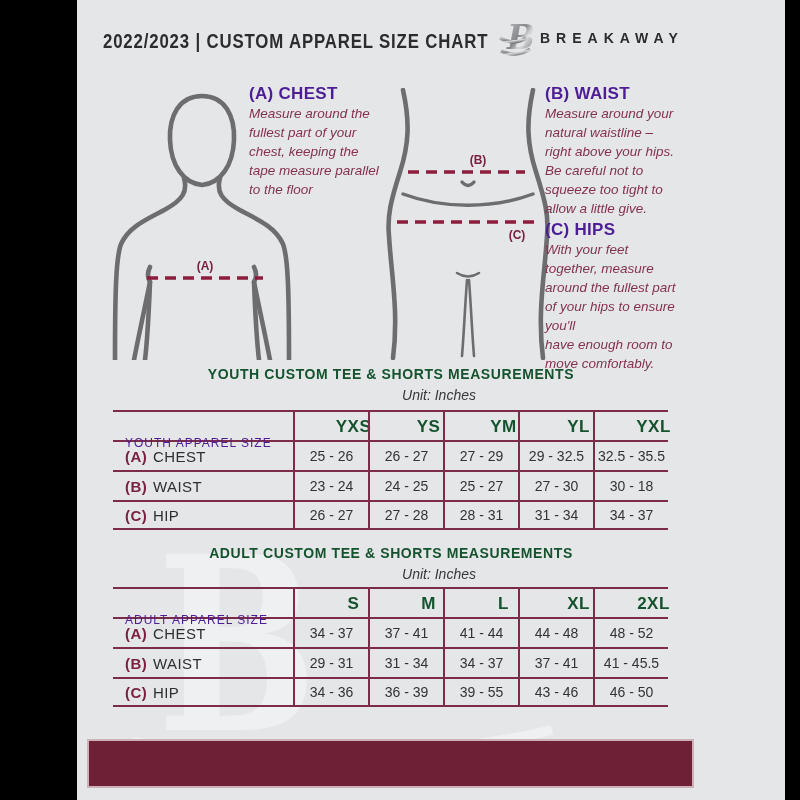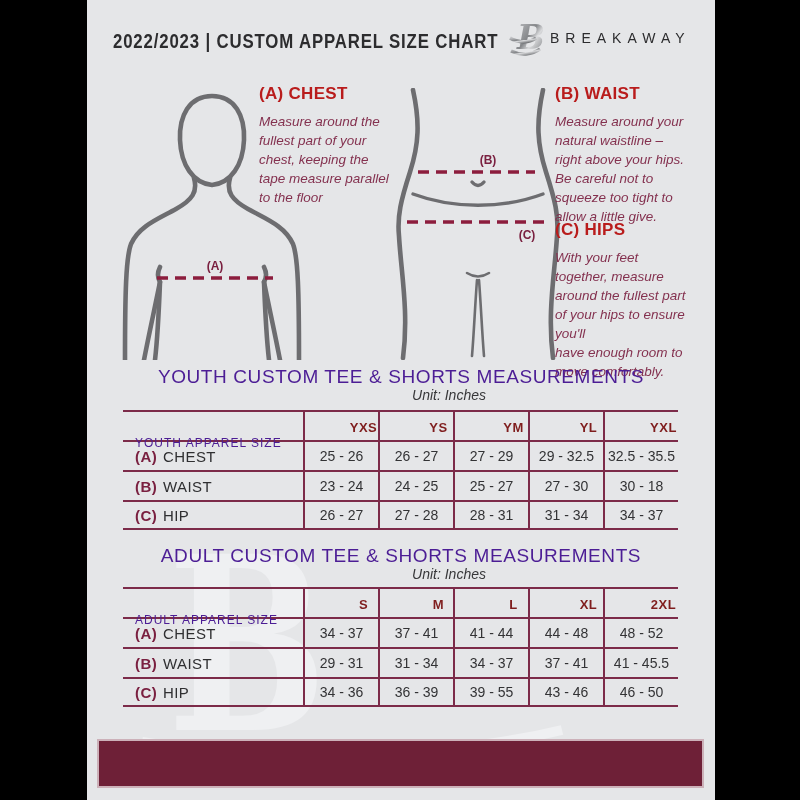--- a/index.html
+++ b/index.html
@@ -1,57 +1,57 @@
 <!DOCTYPE html>
 <html><head>
 <meta charset="utf-8">
 <style>
   html,body{margin:0;padding:0;background:#000;}
   .page{position:relative;width:800px;height:800px;background:#000;overflow:hidden;
         font-family:"Liberation Sans",sans-serif;}
-  .doc{position:absolute;left:87px;top:0;width:628px;height:800px;background:#e5e6e8;overflow:hidden;}
+  .doc{position:absolute;left:77px;top:0;width:708px;height:800px;background:#e5e6e8;overflow:hidden;}
 
   
   .hdr-title{position:absolute;left:26px;top:30px;font-size:20px;font-weight:bold;
              letter-spacing:1px;color:#2c2c2e;transform:scaleX(.84);transform-origin:left top;
              white-space:nowrap;z-index:2;}
   .brand{position:absolute;left:422px;top:18px;display:flex;align-items:center;gap:7px;z-index:2;}
-  .brand-name{font-size:14px;font-weight:normal;letter-spacing:6px;color:#2c2c2e;}
+  .brand-name{font-size:14px;font-weight:bold;letter-spacing:6px;color:#2c2c2e;}
 
   
   .fig{position:absolute;z-index:1;}
   .fig1{left:35px;top:82px;}
   .fig2{left:306px;top:88px;}
   .g-block{position:absolute;z-index:1;}
   .g-chest{left:172px;top:84px;width:190px;}
   .g-waist{left:468px;top:84px;width:165px;}
   .g-hips{left:468px;top:220px;width:172px;}
-  .g-head{font-size:17px;font-weight:800;color:#b91c1c;letter-spacing:.3px;}
-  .g-body{margin-top:8px;font-size:13.5px;font-style:italic;line-height:19px;
+  .g-head{font-size:17px;font-weight:800;color:#4c1d95;letter-spacing:.3px;}
+  .g-body{font-size:13.5px;font-style:italic;line-height:19px;
           color:#84314f;white-space:pre-line;}
 
   
-  .sec-title{position:absolute;left:0;width:628px;text-align:center;font-size:19px;
-             font-weight:normal;color:#4c1d95;letter-spacing:.6px;z-index:1;}
+  .sec-title{position:absolute;left:0;width:628px;text-align:center;font-size:14px;
+             font-weight:bold;color:#14532d;letter-spacing:.6px;z-index:1;}
   .sec-unit{position:absolute;left:0;width:628px;text-align:center;font-size:14px;
             font-style:italic;color:#38383a;z-index:1;padding-left:48px;}
   .t-youth-title{top:366px;} .t-youth-unit{top:387px;}
   .t-adult-title{top:545px;} .t-adult-unit{top:566px;}
 
   
   .tbl{position:absolute;left:36px;width:555px;z-index:1;}
   .tbl-youth{top:410px;} .tbl-adult{top:587px;}
   .tr{display:grid;grid-template-columns:180px repeat(5,75px);height:30px;
       border-top:2px solid #7c2b49;box-sizing:border-box;}
   .tr:last-child{border-bottom:2px solid #7c2b49;}
   .cell{display:flex;align-items:center;justify-content:center;height:100%;box-sizing:border-box;}
   .cell.sz{border-left:2px solid #7c2b49;}
   .cell.lab{justify-content:flex-start;padding-left:12px;}
   .th-lab{font-size:12px;color:#4c1d95;letter-spacing:1px;margin-top:16px;}
-  .th-sz{font-size:13px;font-weight:bold;color:#7f1d1d;letter-spacing:.5px;padding-left:44px;}
+  .th-sz{font-size:17px;font-weight:bold;color:#14532d;letter-spacing:.5px;padding-left:44px;}
   .td-val{font-size:14px;color:#333335;text-align:center;}
   .row-lab{font-size:15px;color:#2f2f31;letter-spacing:.4px;}
   .row-pfx{font-weight:bold;color:#7a2040;margin-right:6px;}
 
   
   .wm{position:absolute;left:40px;top:518px;z-index:0;}
   .footer-bar{position:absolute;left:10px;top:739px;width:607px;height:49px;background:#6e2037;
               border:2px solid rgba(255,255,255,.65);box-sizing:border-box;z-index:2;}
 </style>
 </head>

